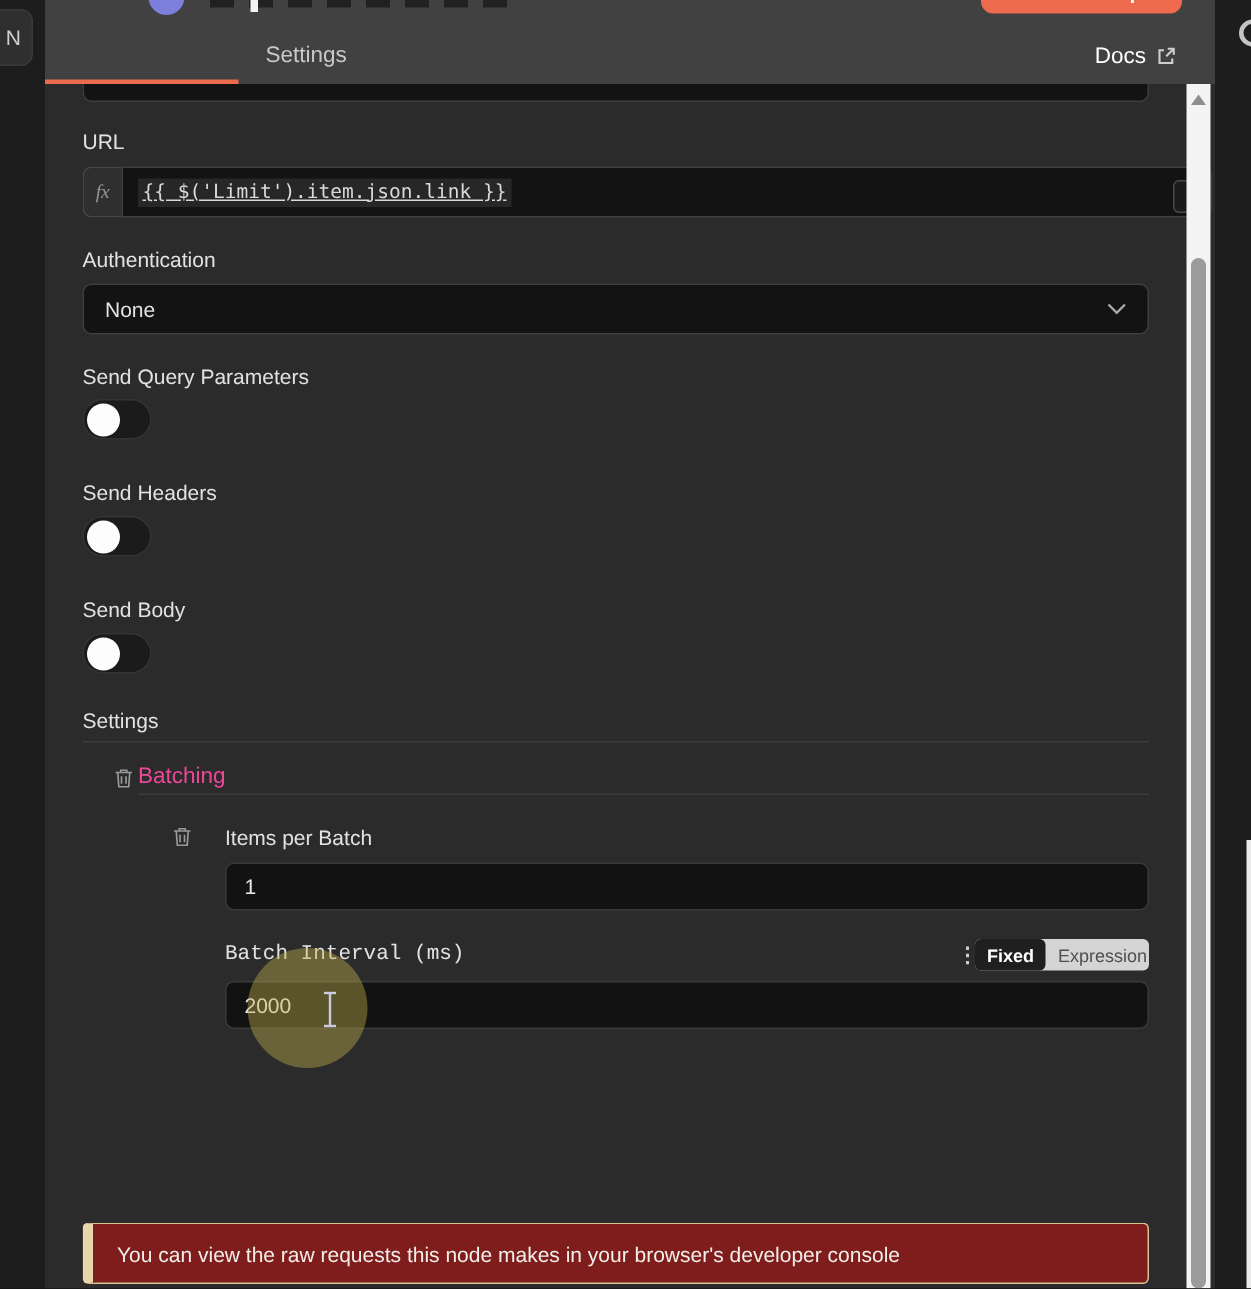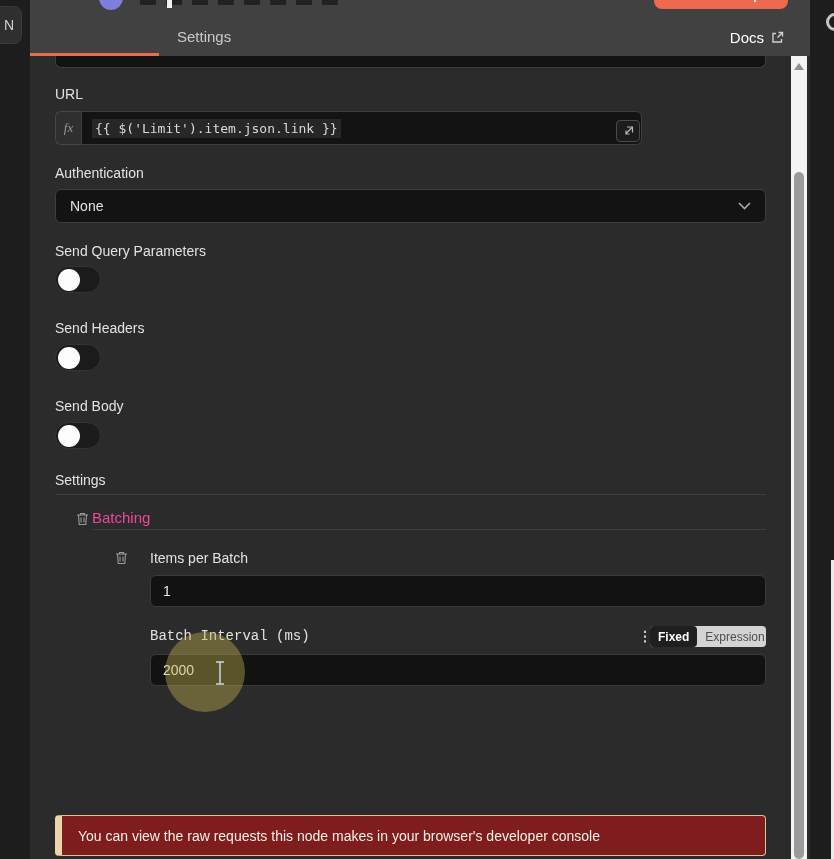--- a/index.html
+++ b/index.html
@@ -26,27 +26,27 @@
   .tab-underline{position:absolute;left:0;top:53px;width:129px;height:3px;background:#ed6a4f;}
   .docs-link{position:absolute;right:20px;top:28px;font-size:15px;color:#ffffff;cursor:pointer;
     display:flex;align-items:center;gap:7px;background:none;border:none;}
 
   .panel-body{position:absolute;left:0;top:56px;width:780px;height:803px;background:#2b2b2b;}
 
   .partial-input{position:absolute;left:25px;top:0;width:711px;height:12px;background:#131313;
     border:1px solid #3e3e3e;border-top:none;border-radius:0 0 6px 6px;}
 
   .f-label{position:absolute;font-size:14px;color:#e2e2e2;}
-  .url-row{position:absolute;left:25px;top:55px;width:587px;height:34px;display:flex;}
+  .url-row{position:absolute;left:25px;top:55px;width:753px;height:34px;display:flex;}
   .fx-badge{width:26px;height:34px;background:#2f2f2f;border:1px solid #464646;border-right:none;
     border-radius:6px 0 0 6px;color:#979797;font-size:13px;font-style:italic;
     display:flex;align-items:center;justify-content:center;font-family:"Liberation Serif",serif;}
   .url-input{flex:1;height:34px;background:#131313;border:1px solid #3e3e3e;border-radius:0 6px 6px 0;
     display:flex;align-items:center;padding-left:10px;position:relative;cursor:text;}
-  .expr{font-family:"DejaVu Sans Mono",monospace;font-size:13px;color:#d9d9d9;background:#272727;padding:2px 3px;}
+  .expr{font-family:"DejaVu Sans Mono",monospace;font-size:13px;color:#d9d9d9;background:#272727;padding:2px 3px;text-decoration:underline;}
   .expand-btn{position:absolute;right:1px;bottom:2px;width:24px;height:22px;background:#1c1c1c;
     border:1px solid #4a4a4a;border-radius:4px;display:flex;align-items:center;justify-content:center;cursor:pointer;}
 
   .select{position:absolute;left:25px;top:133px;width:711px;height:34px;background:#131313;
     border:1px solid #3e3e3e;border-radius:6px;display:flex;align-items:center;
     padding:0 14px;color:#e3e3e3;font-size:14px;cursor:pointer;justify-content:space-between;}
 
   .toggle{position:absolute;left:25px;width:46px;height:27px;background:#1b1b1b;border:1px solid #343434;
     border-radius:14px;cursor:pointer;}
   .toggle .knob{position:absolute;left:2px;top:2px;width:22px;height:22px;border-radius:50%;background:#fdfdfd;}

